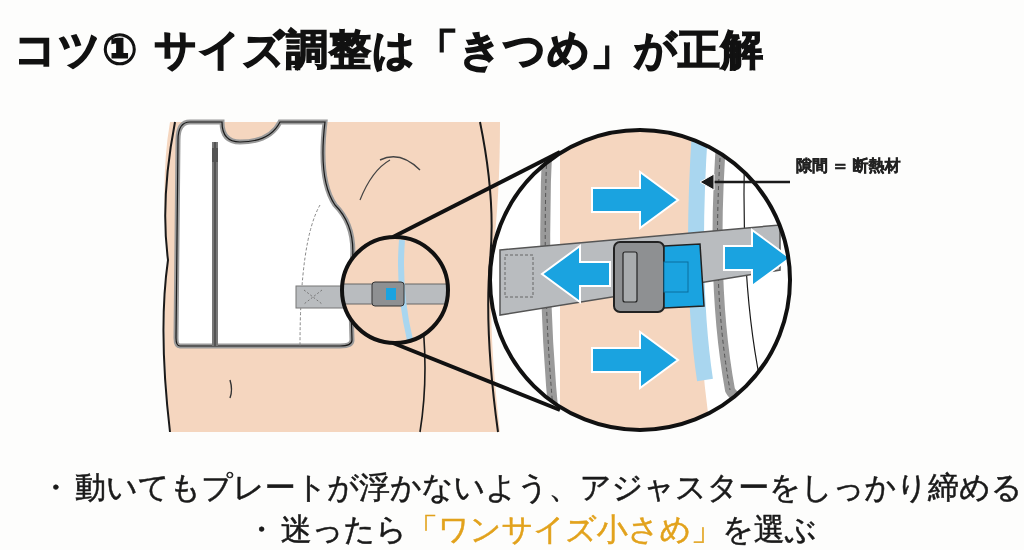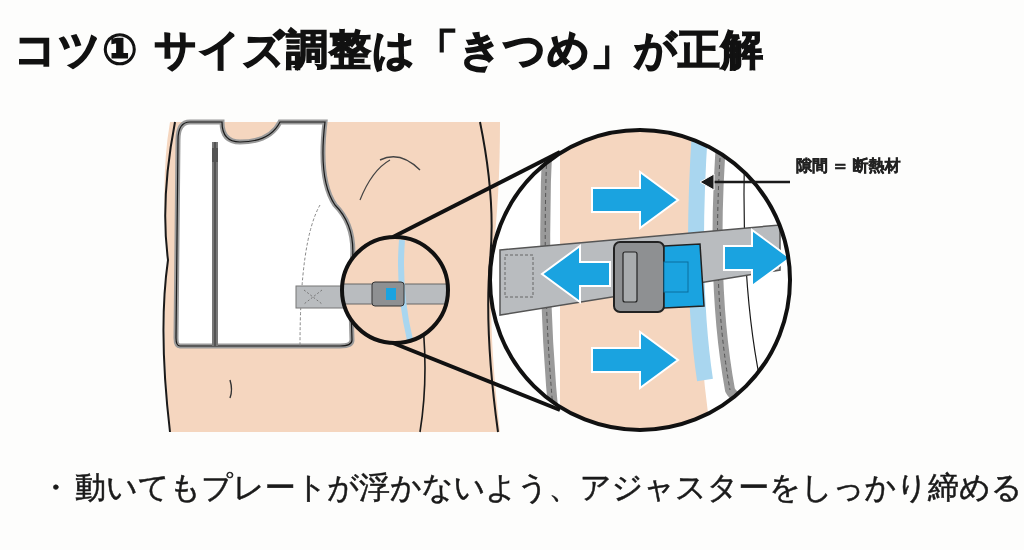--- a/index.html
+++ b/index.html
@@ -113,13 +113,16 @@
     <path d="M700,182 L714,174 L714,190 Z" fill="#1a1a1a" stroke="#ffffff" stroke-width="1"></path>
   </g>
 </svg>
 
 <div class="callout">隙間 = 断熱材</div>
 
 <div class="bullets">
   <div class="bullet">
     <span class="dot">・</span><span>動いてもプレートが浮かないよう、アジャスターをしっかり締める</span>
   </div>
+  <div class="bullet">
+    <span class="dot">・</span><span>迷ったら</span><span class="hl">「ワンサイズ小さめ」</span><span>を選ぶ</span>
+  </div>
 </div>
 
 </body></html>

